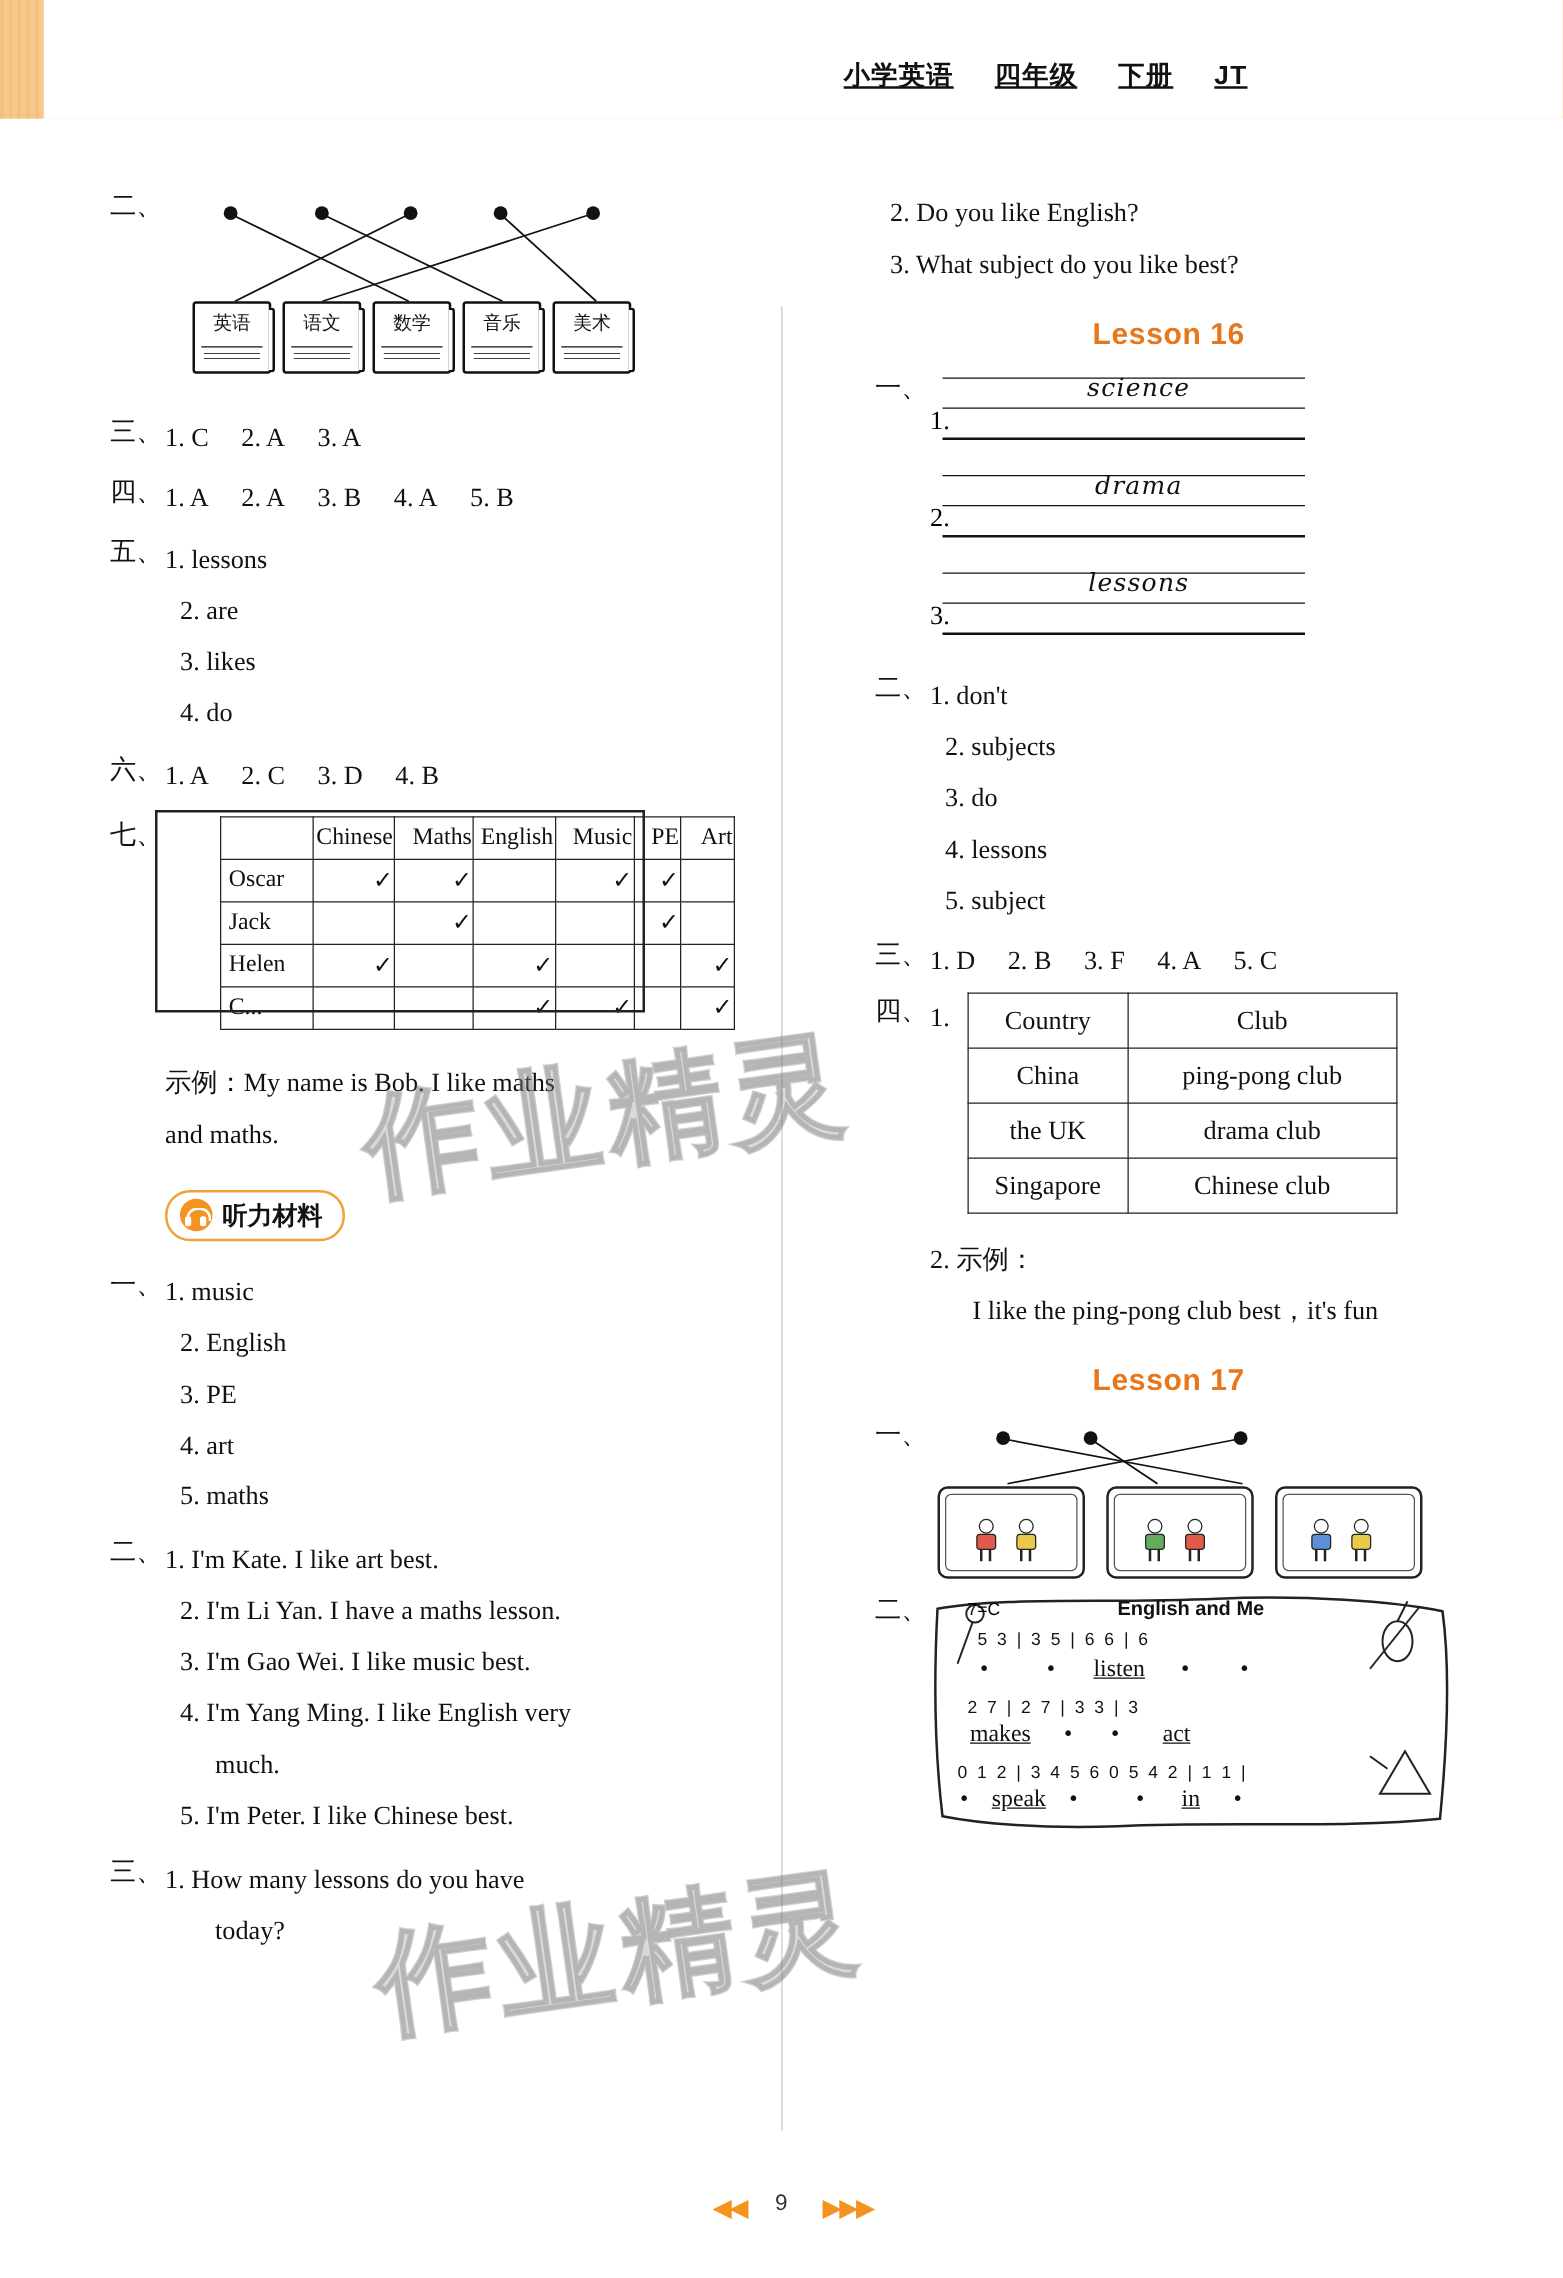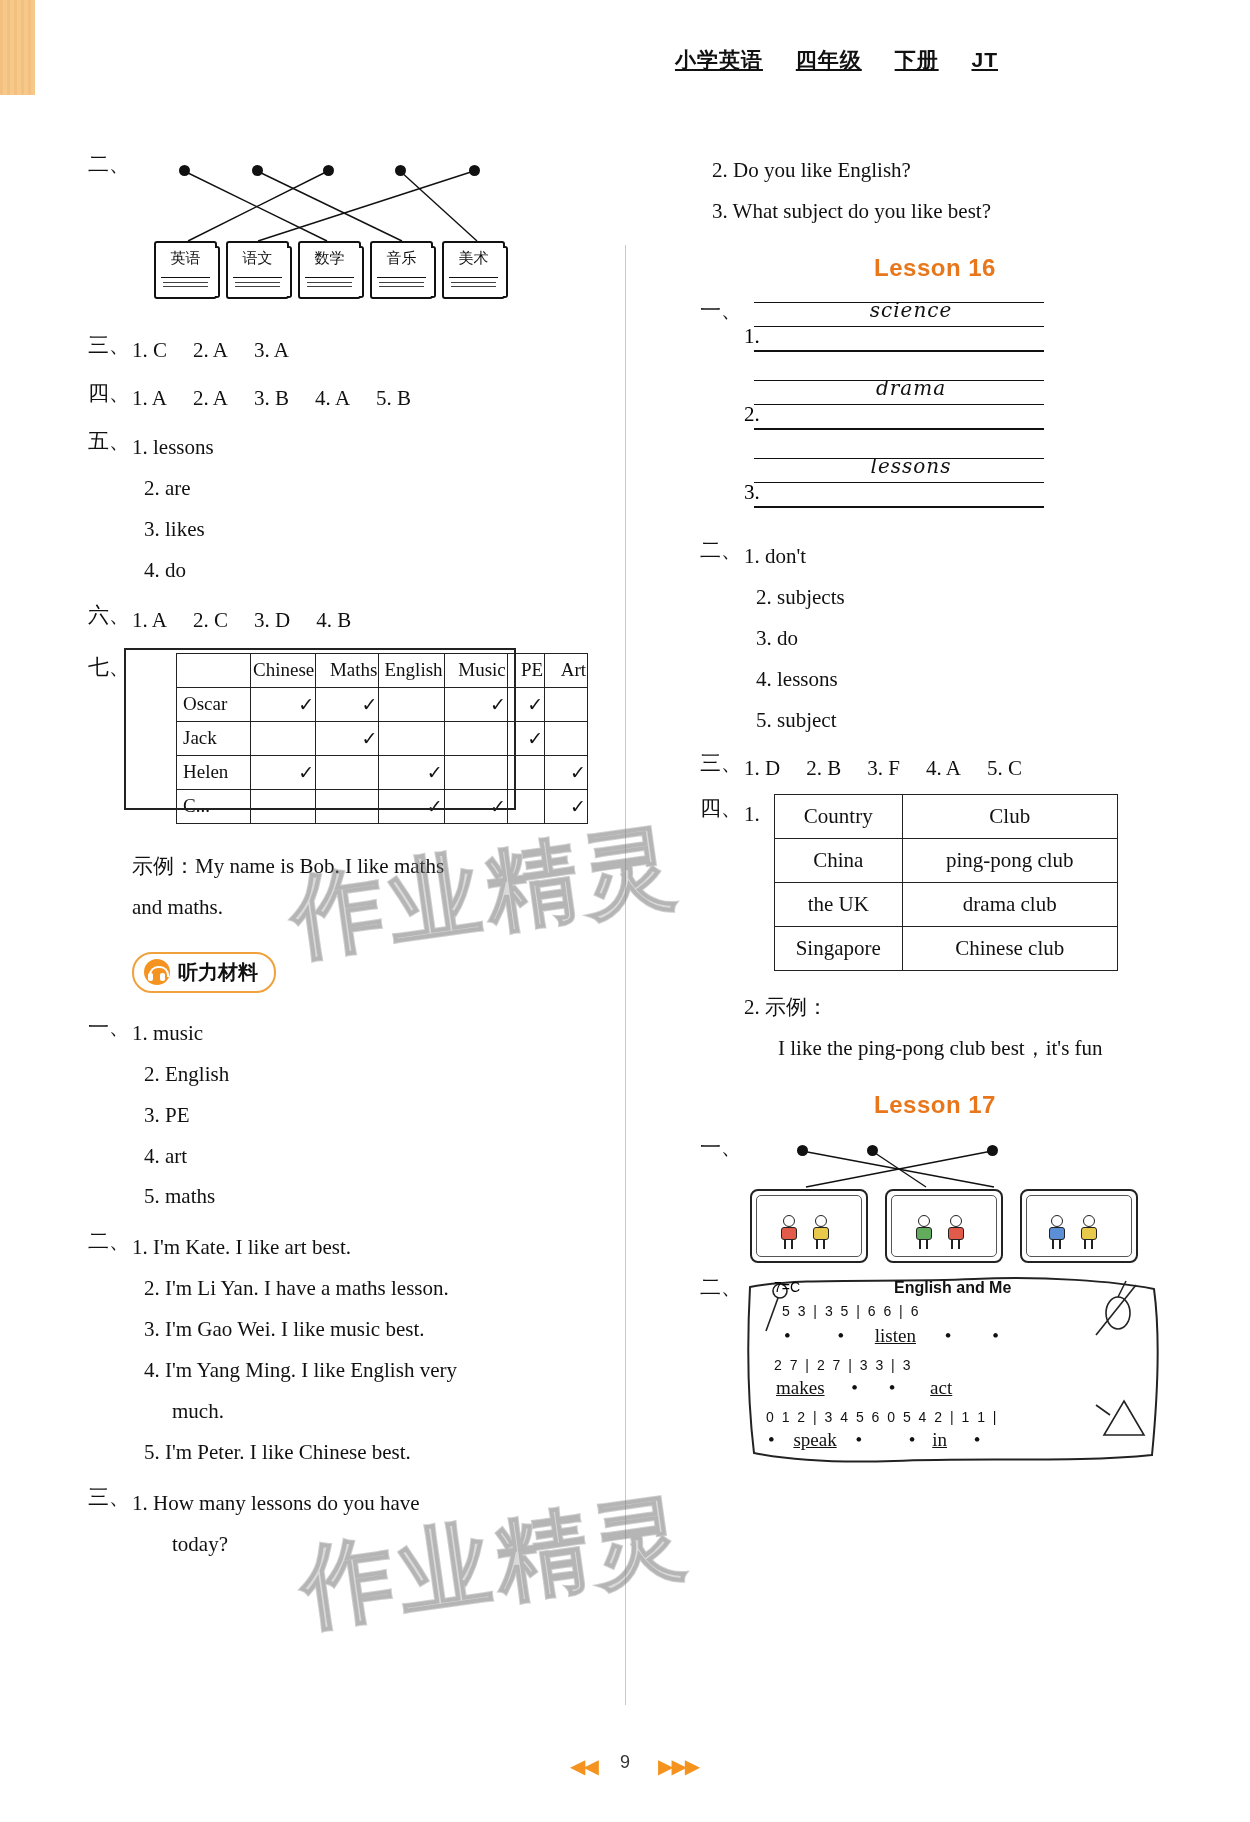--- a/index.html
+++ b/index.html
@@ -623,21 +623,21 @@
         <span style="margin-left:26px;" class="dotc">•</span>
         <span style="margin-left:30px;"><u>act</u></span>
       </div>
 
       <div class="notes-row" style="left:22px; top:136px;">0  1 2 | 3   4  5 6    0 5    4 2 | 1    1 |</div>
       <div class="lyr-row" style="left:24px; top:156px;">
         <span class="dotc">•</span>
         <span style="margin-left:14px;"><u>speak</u></span>
         <span style="margin-left:14px;" class="dotc">•</span>
         <span style="margin-left:42px;" class="dotc">•</span>
-        <span style="margin-left:12px;"><u>in</u></span>
+        <span style="margin-left:25px;"><u>in</u></span>
         <span style="margin-left:22px;" class="dotc">•</span>
       </div>
     </div>
   </div>
 </div>
 
 <div class="wm wm1">作业精灵</div>
 <div class="wm wm2">作业精灵</div>
 
 <div class="footer">

